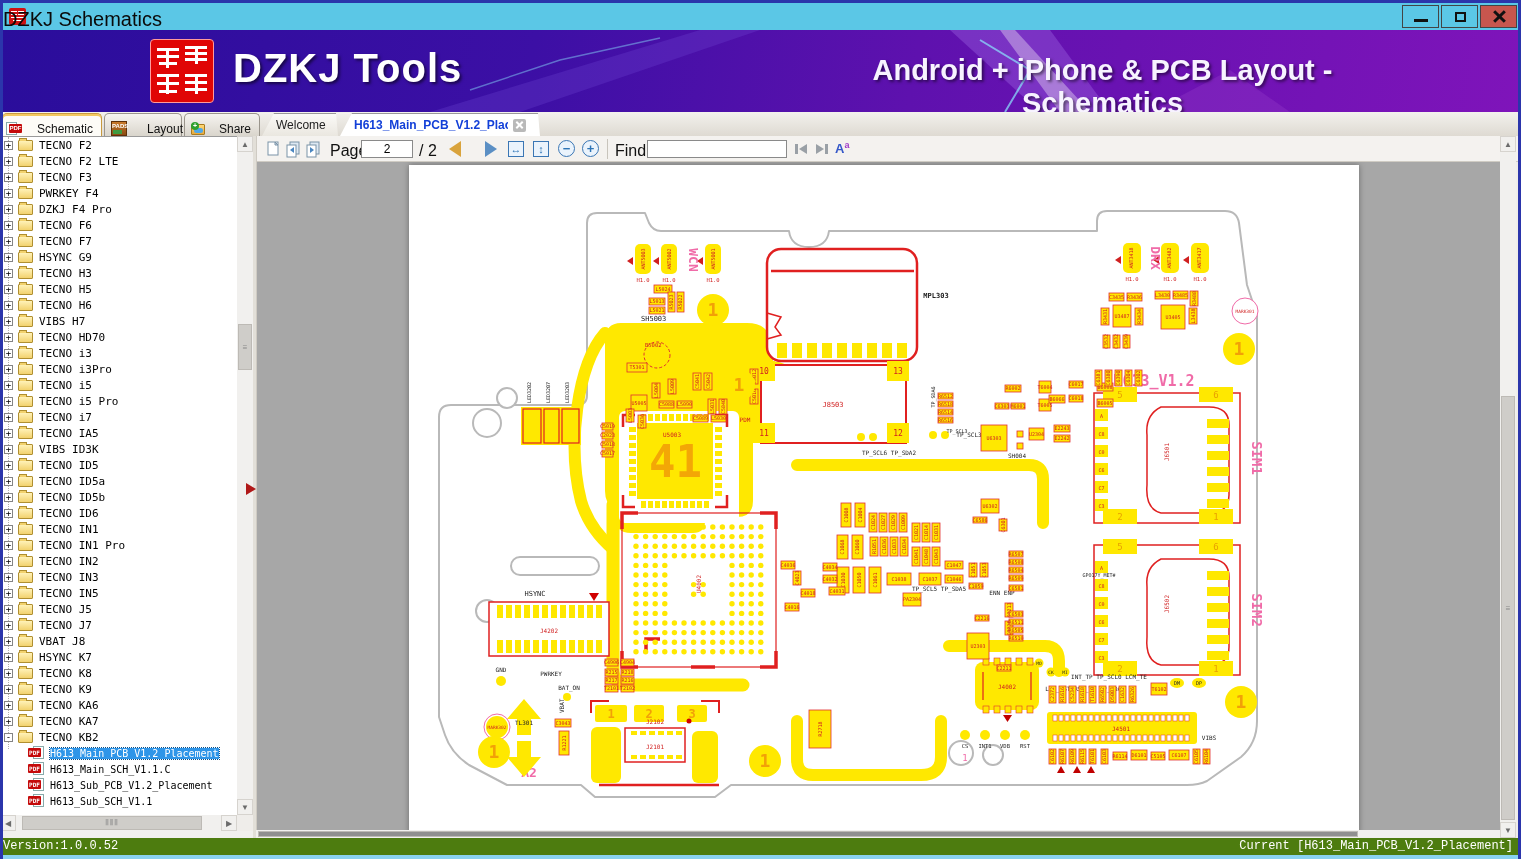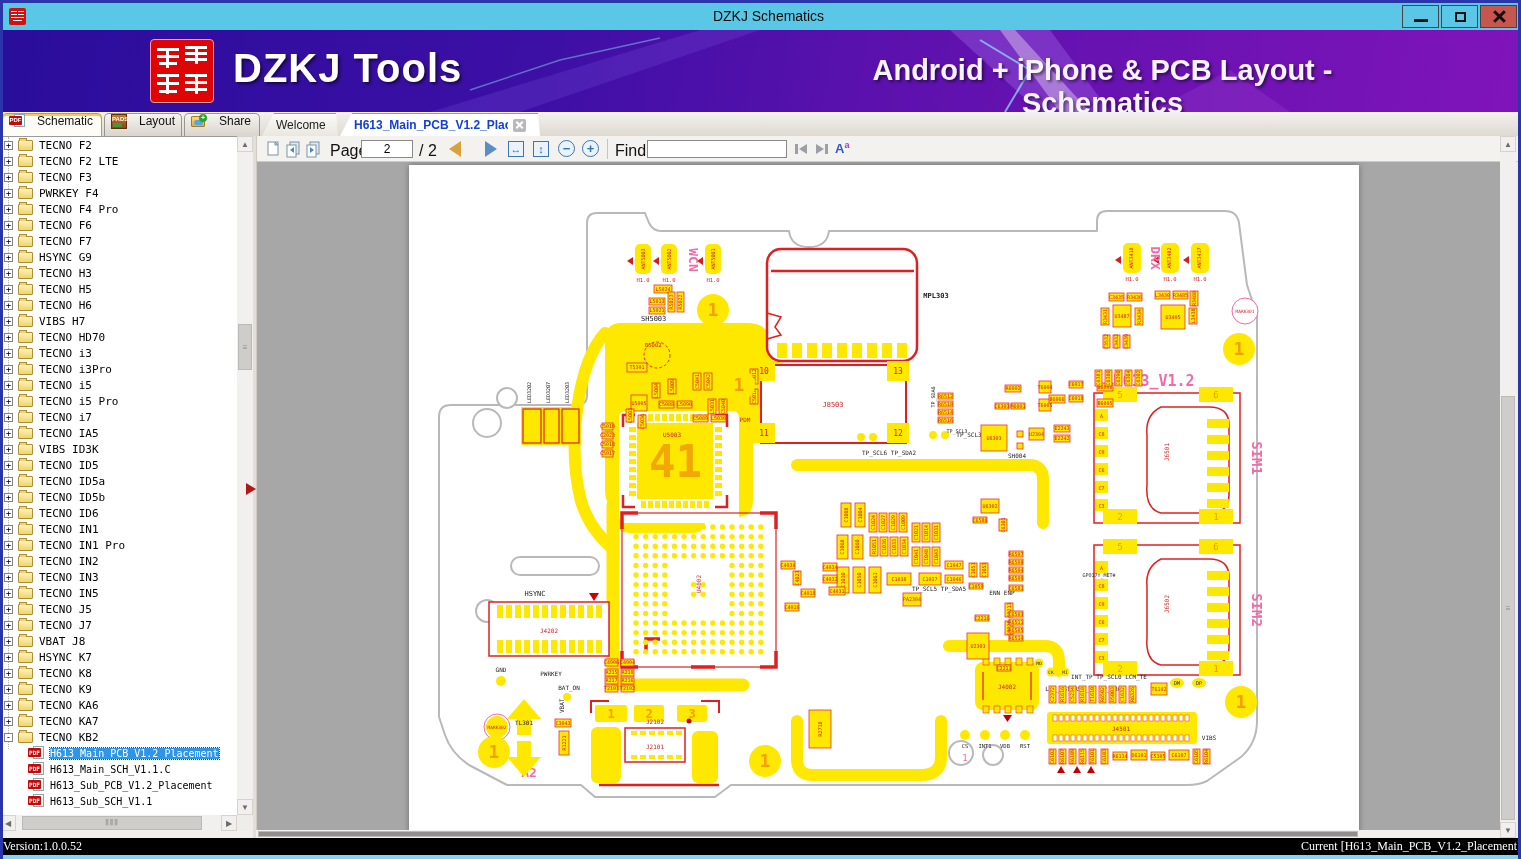--- a/index.html
+++ b/index.html
@@ -2,40 +2,40 @@
 <html><head>
 <meta charset="utf-8">
 <style>
   html,body{margin:0;padding:0;width:1521px;height:859px;overflow:hidden;
     font-family:"Liberation Sans",sans-serif;background:#EFEDEA;position:relative}
   *{box-sizing:border-box}
   .abs{position:absolute}
   
   #frame{position:absolute;inset:0;border:3px solid #2B35AB;border-bottom:none;pointer-events:none;z-index:50}
   #titlebar{position:absolute;left:3px;right:3px;top:3px;height:27px;background:#5BC7E6}
-  #title{position:absolute;left:16px;right:0;top:5px;text-align:center;font-size:14px;color:#0a0a0a}
+  #title{position:absolute;left:0;right:0;top:5px;font-size:20px;color:#0a0a0a}
   #appicon{position:absolute;left:6px;top:5px;width:17px;height:17px;background:#CE1212;border-radius:2px}
   #appicon i{position:absolute;background:#fff}
   .wbtns{position:absolute;right:1px;top:2px;display:flex}
   .wbtn{width:37px;height:23px;border:1px solid #444;margin-left:2px;background:#5BC7E6;position:relative}
   .wbtn.close{background:#C7564E}
   .g-min{position:absolute;left:11px;top:13px;width:14px;height:3px;background:#111}
   .g-max{position:absolute;left:13px;top:6px;width:11px;height:10px;border:2px solid #111}
   .g-x1,.g-x2{position:absolute;left:11px;top:9px;width:15px;height:3px;background:#111}
   .g-x1{transform:rotate(45deg)}.g-x2{transform:rotate(-45deg)}
   
   #banner{position:absolute;left:0;right:0;top:30px;height:82px;overflow:hidden;
     background:linear-gradient(100deg,#2A0D9B 0%,#3C0FA5 35%,#5E11AE 60%,#7F14BA 100%)}
   #banner svg{position:absolute;inset:0}
   #logo{position:absolute;left:150px;top:9px;width:64px;height:64px;background:#E00505;border-radius:4px;border:1px solid #FF9B9B}
   #brand{position:absolute;left:233px;top:16px;color:#fff;font-size:40px;font-weight:bold;letter-spacing:1px;text-shadow:2px 2px 3px rgba(0,0,0,.55)}
   #headline{position:absolute;left:790px;top:24px;width:625px;text-align:center;color:#F7F3FF;font-size:29px;font-weight:bold;text-shadow:2px 2px 3px rgba(0,0,0,.5)}
   
   #tabstrip{position:absolute;left:0;right:0;top:112px;height:24px;background:linear-gradient(#F3F1ED,#DEDAD2)}
-  .apptab{position:absolute;top:1px;height:23px;display:flex;align-items:flex-start;gap:12px;padding:0 8px 0 6px;
+  .apptab{position:absolute;top:1px;height:23px;display:flex;align-items:flex-end;gap:20px;padding:0 8px 0 6px;
     border:1px solid #9A958C;border-bottom:none;border-radius:5px 5px 0 0;background:linear-gradient(#F6F4F0,#D9D5CC);font-size:12px;color:#111}
   .apptab.active{background:#FDFCF7;border-color:#C89A3F;box-shadow:inset 0 2px 0 #F3C961}
   .doctab{position:absolute;top:1px;height:23px;display:flex;align-items:center;gap:5px;padding:0 14px;
     font-size:12px;color:#222;background:linear-gradient(#FBFAF7,#EAE7E0);
     clip-path:polygon(12px 0,calc(100% - 2px) 0,100% 100%,0 100%);border-top:1px solid #999}
   .doctab.active{background:#FFFFFF;color:#1340D8;font-weight:bold}
   .closebox{width:13px;height:13px;background:#B9B9B9;border-radius:2px;position:relative;flex:0 0 auto}
   .closebox::before{content:"";position:absolute;left:2px;top:5px;width:9px;height:2px;background:#fff;transform:rotate(45deg)}
   .closebox::after{content:"";position:absolute;left:2px;top:5px;width:9px;height:2px;background:#fff;transform:rotate(-45deg)}
   .icon-pdf{width:16px;height:14px;position:relative}
@@ -76,22 +76,22 @@
   .child{font-size:10px}
   .child.selected .lbl{background:#2E95E8;color:#fff;outline:1px dotted #0E4F86}
   
   .sb{position:absolute;background:#F1F0EE}
   .sbbtn{position:absolute;background:#F1F0EE;border:1px solid #D6D3CE;color:#6B6B6B;font-size:8px;text-align:center}
   .sbthumb{position:absolute;background:#CFCDC9;border:1px solid #BDBAB5}
   .grip-h{position:absolute;left:50%;top:50%;transform:translate(-50%,-50%);letter-spacing:1px;color:#8a8a8a;font-size:8px}
   
   #canvas{position:absolute;left:256px;top:162px;width:1244px;height:668px;background:#A7A7A7;overflow:hidden;border-left:1px solid #CFCBC3}
   #page{position:absolute;left:152px;top:3px;width:950px;height:670px;background:#fff;box-shadow:0 0 6px rgba(0,0,0,.35)}
-  #statusbar{position:absolute;left:0;right:0;top:838px;height:17px;background:#000000;color:#fff;
-    font-family:Liberation Serif, serif;font-size:12px;line-height:17px}
+  #statusbar{position:absolute;left:0;right:0;top:838px;height:17px;background:#4d7c0f;color:#fff;
+    font-family:Liberation Mono, monospace;font-size:12px;line-height:17px}
   #bottomstrip{position:absolute;left:0;right:0;top:855px;height:4px;background:#8AD2F0}
   #cursor{position:absolute;left:246px;top:483px;width:0;height:0;border-top:6px solid transparent;border-bottom:6px solid transparent;border-left:10px solid #B01818;z-index:60}
   text{font-family:"DejaVu Sans Mono",monospace}
 </style>
 </head>
 <body>
 
 <div id="titlebar">
   <span id="appicon">
     <i style="left:2px;top:3px;width:6px;height:1px"></i>
@@ -236,21 +236,21 @@
       <span class="lbl">TECNO F3</span>
     </div>
     <div class="trow">
       <span class="expander">+</span>
       <span class="folder"></span>
       <span class="lbl">PWRKEY F4</span>
     </div>
     <div class="trow">
       <span class="expander">+</span>
       <span class="folder"></span>
-      <span class="lbl">TECNO F4 Pro</span>
+      <span class="lbl">DZKJ F4 Pro</span>
     </div>
     <div class="trow">
       <span class="expander">+</span>
       <span class="folder"></span>
       <span class="lbl">TECNO F6</span>
     </div>
     <div class="trow">
       <span class="expander">+</span>
       <span class="folder"></span>
       <span class="lbl">TECNO F7</span>
@@ -1433,17 +1433,17 @@
       <span class="grip-h" style="letter-spacing:0">≡</span>
     </div>
   <div class="sbbtn" style="left:0;bottom:0;width:16px;height:16px;line-height:15px">▼</div>
 </div>
 <div class="sb" style="left:256px;top:830px;width:1244px;height:8px">
   <div class="sbthumb" style="left:2px;top:1px;width:1100px;height:6px;background:#8F8F8F"></div>
 </div>
 
 <div id="statusbar">
   <span style="position:absolute;left:3px">Version:1.0.0.52</span>
-  <span style="position:absolute;right:0">Current [H613_Main_PCB_V1.2_Placement]</span>
+  <span style="position:absolute;right:8px">Current [H613_Main_PCB_V1.2_Placement]</span>
 </div>
 <div id="bottomstrip"></div>
 <div id="cursor"></div>
 <div id="frame"></div>
 
 </body></html>

